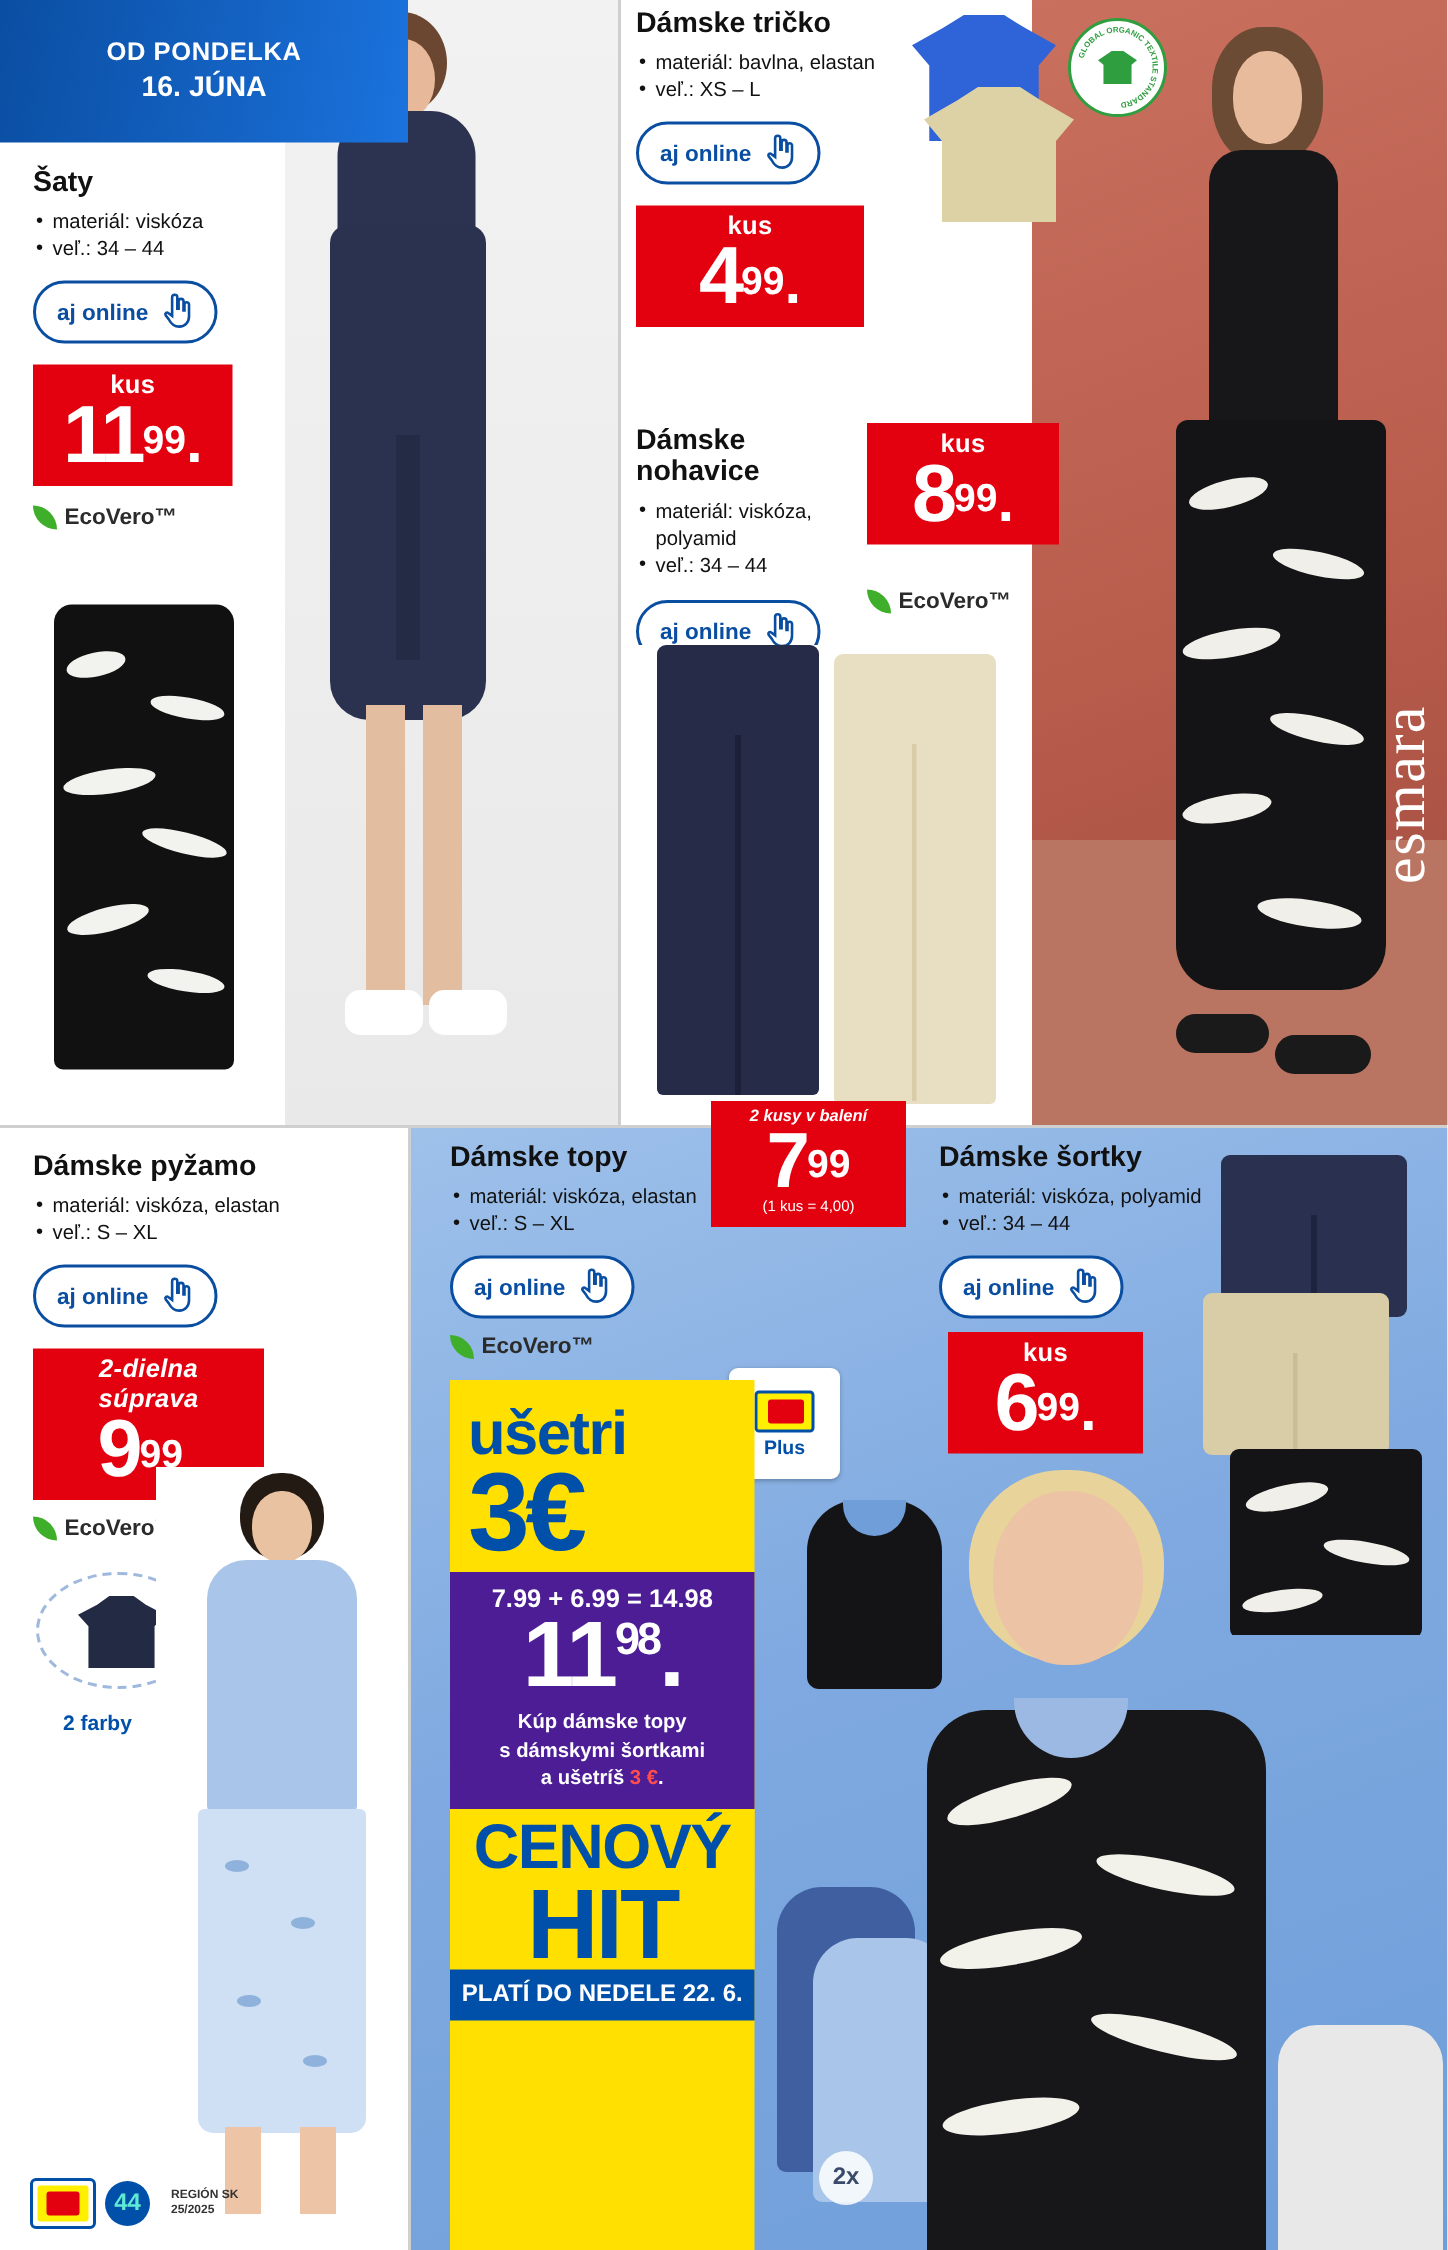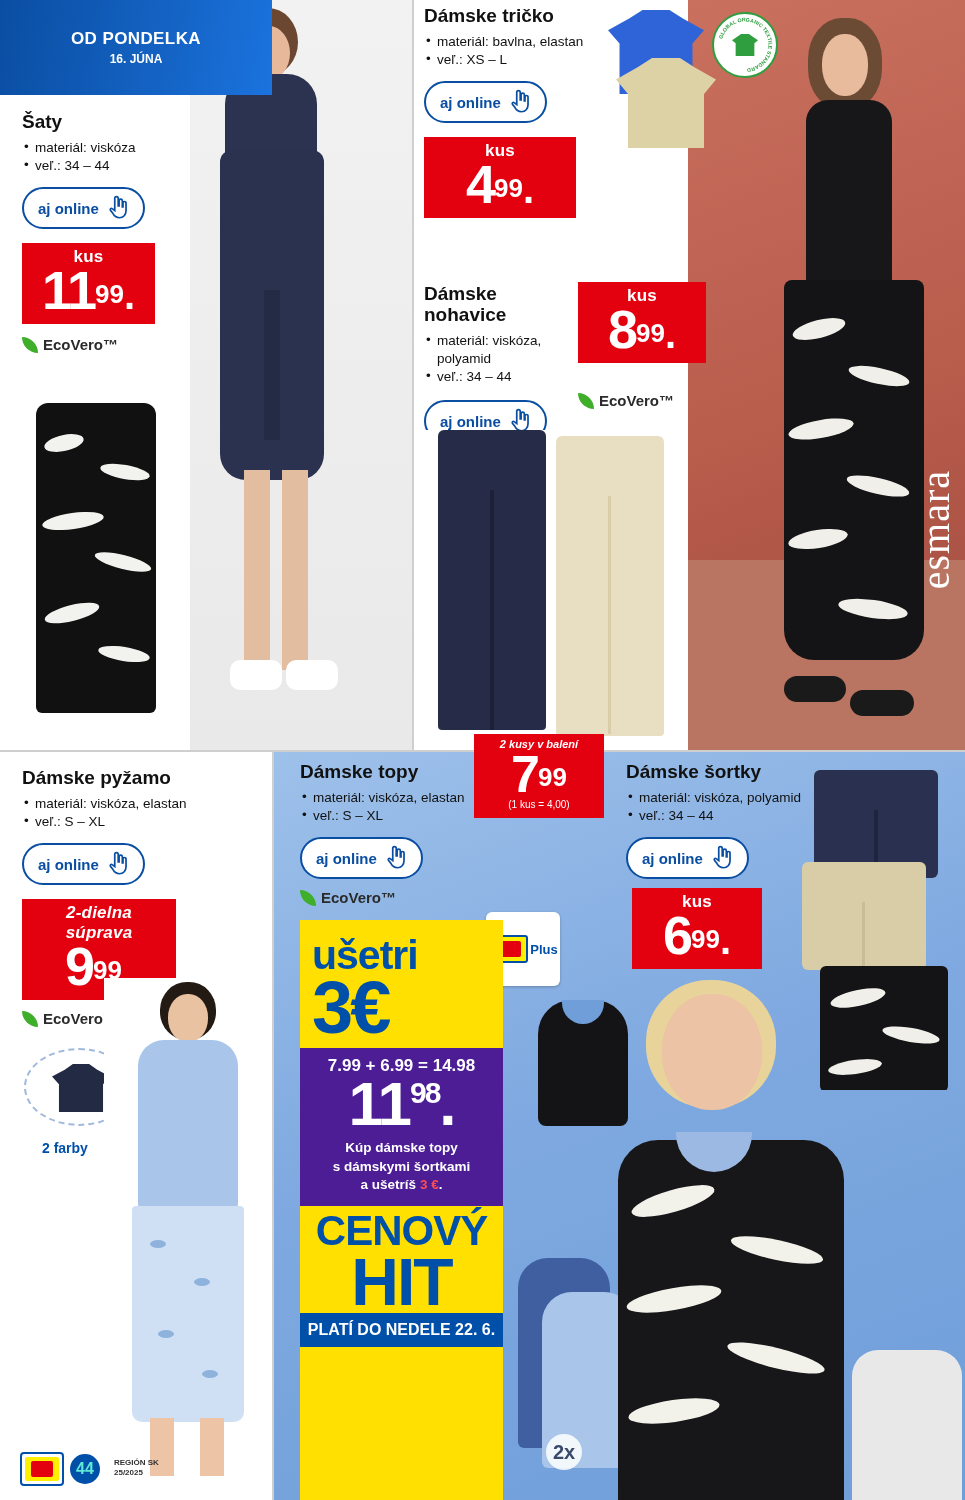--- a/index.html
+++ b/index.html
@@ -45,21 +45,21 @@
   .shot { position: absolute; overflow: hidden; }
 
   
   .od-pondelka {
     position: absolute; left: 0; top: 0; width: 272px; height: 95px;
     background: linear-gradient(100deg,#0a4ea2 0%, #1463c4 60%, #1b73de 100%);
     color: #fff; display: flex; flex-direction: column; justify-content: center;
     align-items: center; font-weight: bold;
   }
   .od-pondelka .l1 { font-size: 17px; letter-spacing: .4px; }
-  .od-pondelka .l2 { font-size: 12px; margin-top: 3px; }
+  .od-pondelka .l2 { font-size: 19px; margin-top: 3px; }
 
   
   .vline { position: absolute; background: #cfcfcf; }
 
   .blue-bg { position:absolute; left: 272px; top: 752px; width: 693px; height: 748px;
     background: linear-gradient(160deg,#9ec1ea 0%, #7fa9e0 45%, #6f9ed9 100%); }
 
   
   .lidl-logo { position:absolute; width: 44px; height: 34px; background:#fff; border:2px solid #0050aa;
     border-radius: 4px; display:flex; align-items:center; justify-content:center; }
@@ -81,21 +81,21 @@
   .bigprice { font-size: 62px; font-weight: bold; text-align:center; line-height:.9; letter-spacing:-2px; }
   .bigprice sup { font-size: 30px; vertical-align: super; }
   .savenote { font-size: 13.5px; font-weight:bold; text-align:center; line-height:1.35; margin-top: 8px; }
   .savenote .red { color:#ff4d4d; }
   .cenovy { background:#ffe000; text-align:center; padding-top: 4px; }
   .cenovy .c1 { font-size: 42px; font-weight: bold; color:#0050aa; letter-spacing:-1px; line-height:1;text-align:center;}
   .cenovy .c2 { font-size: 66px; font-weight: bold; color:#0050aa; letter-spacing:-2px; line-height:.92;}
   .platido { background:#0050aa; color:#fff; font-weight:bold; font-size:16px; text-align:center; padding: 8px 4px; }
 
   .lidl-plus { position:absolute; left: 486px; top: 912px; width: 74px; height: 74px; background:#fff;
-     border-radius: 6px; box-shadow:0 1px 3px rgba(0,0,0,.25); display:flex; 
+     border-radius: 6px; box-shadow:0 1px 3px rgba(0,0,0,.25); display:flex; flex-direction:column;
      align-items:center; justify-content:center; gap:2px;}
   .lidl-plus .lp-logo { width: 40px; height: 28px; background:#fff000; border:2px solid #0050aa; border-radius:3px; position:relative;}
   .lidl-plus .lp-logo:after{ content:""; position:absolute; left:7px; top:4px; width:24px; height:16px; background:#e3000f; border-radius:2px;}
   .lidl-plus .lp-txt { font-size: 13px; font-weight: bold; color:#0050aa; }
 
   .badge-2kusy { position:absolute; background:#e3000f; color:#fff; text-align:center; }
   .small-note { font-size: 10px; }
 
   .twofarby { color:#0050aa; font-weight:bold; font-size: 14px; }
 
@@ -106,21 +106,21 @@
   }
 
   .gots { position:absolute; width: 66px; height: 66px; border-radius:50%; background:#fff;
      border:2px solid #2f9e3f; display:flex; align-items:center; justify-content:center; }
   .gots .shirt { width: 26px; height: 22px; background:#2f9e3f; clip-path: polygon(20% 12%,35% 0,65% 0,80% 12%,100% 28%,86% 42%,86% 100%,14% 100%,14% 42%,0 28%); }
   .gots-ring { position:absolute; inset: 0; }
   .gots-ring text { font-size: 5.6px; fill:#2f9e3f; font-weight:bold; font-family:"Liberation Sans",sans-serif;}
   .plus-circle { position:absolute; width: 26px; height:26px; border-radius:50%; background:#fff;
      color:#0050aa; font-weight:bold; font-size:19px; display:flex; align-items:center; justify-content:center; }
   .x2 { position:absolute; width: 36px; height:36px; border-radius:50%; background:rgba(255,255,255,.85);
-     color:#3b4a6b; font-weight:bold; font-size:20px; display:flex; align-items:center; justify-content:center; }
+     color:#3b4a6b; font-weight:bold; font-size:16px; display:flex; align-items:center; justify-content:center; }
   .region { position:absolute; font-size: 8px; font-weight:bold; color:#333; line-height:1.25; }
 </style>
 </head>
 <body>
 
 <div class="page">
 
   <div class="shot" style="left:190px; top:0; width:222px; height:750px;
               background:linear-gradient(180deg,#f2f2f2,#e9e9e9);">
 

